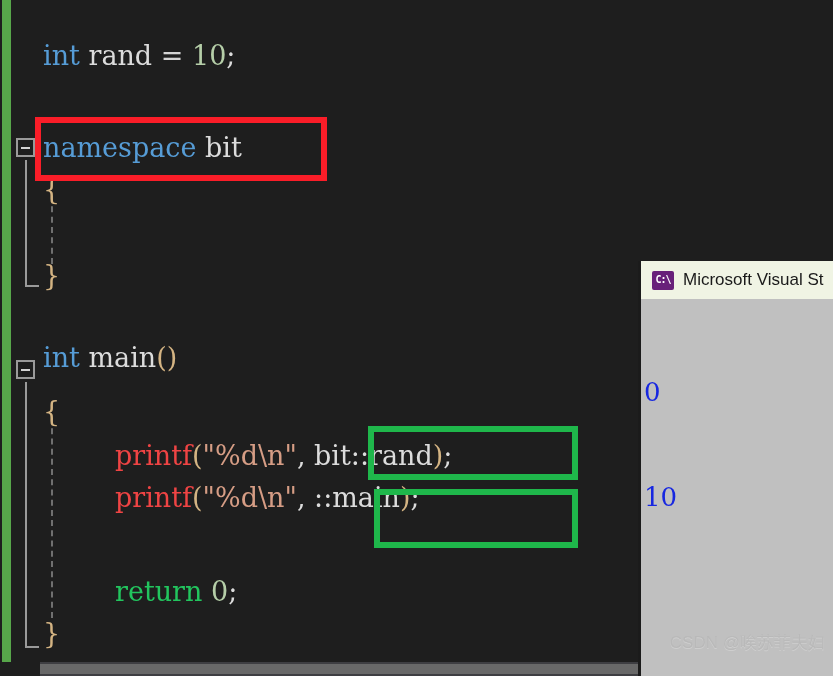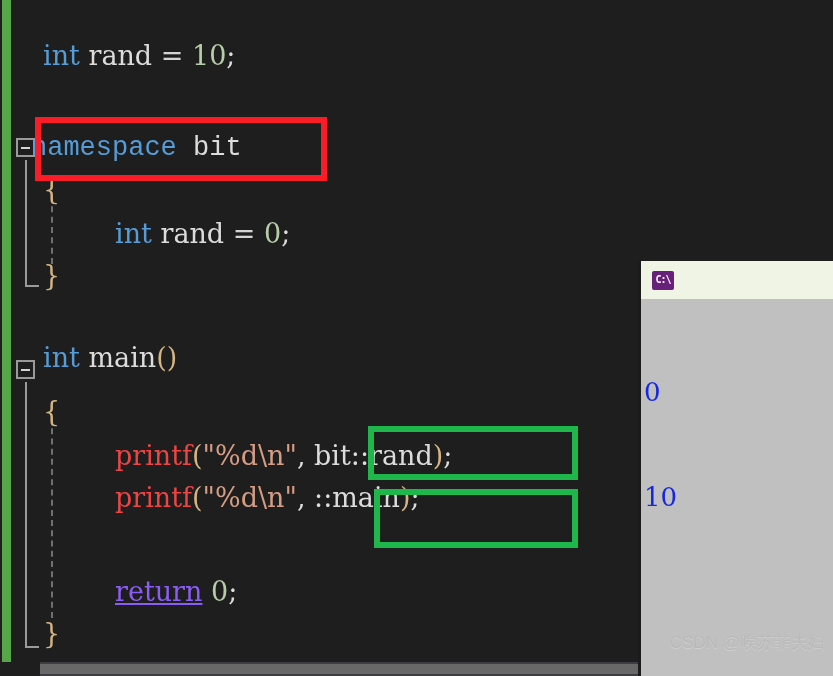--- a/index.html
+++ b/index.html
@@ -56,21 +56,21 @@
     line-height: 44px;
   }
 
   .kw      { color: #569cd6; text-align: right; }   
   .id      { color: #dcdcdc; }   
   .num     { color: #b5cea8; }   
   .op      { color: #d4d4d4; }
   .brace   { color: #d4b483; }
   .fn      { color: #ef4444; }   
   .str     { color: #d69d85; }
-  .ctl     { color: #8b5cf6; text-decoration: underline; }   
+  .ctl     { color: #22c55e; }   
   .punct   { color: #dcdcdc; }
 
   
   .collapse {
     position: absolute;
     width: 19px; height: 19px;
     border: 2px solid #9a9a9a;
     background: #1e1e1e;
     box-sizing: border-box;
   }
@@ -218,27 +218,26 @@
 
     <div class="indent-guide" style="left:51px; top:196px; height:68px;"></div>
     <div class="indent-guide" style="left:51px; top:418px; height:200px;"></div>
 
     <div class="code">
 
       
       <div class="ln" style="top:34px; left:43px;"><span class="kw">int</span><span class="op"> </span><span class="id">rand</span><span class="op"> = </span><span class="num">10</span><span class="punct">;</span></div>
 
       
-      <div class="ln" style="top:126px; left:31px;font-family:Liberation Mono, monospace;"><span class="kw">namespace</span><span class="op"> </span><span class="id">bit</span></div>
+      <div class="ln" style="top:126px; left:43px;"><span class="kw">namespace</span><span class="op"> </span><span class="id">bit</span></div>
 
       
       <div class="ln" style="top:168px; left:43px;"><span class="brace">{</span></div>
 
       
-      <div class="ln" style="top:212px; left:115px;"><span class="kw">int</span><span class="op"> </span><span class="id">rand</span><span class="op"> = </span><span class="num">0</span><span class="punct">;</span></div>
 
       
       <div class="ln" style="top:254px; left:43px;"><span class="brace">}</span></div>
 
       
       <div class="ln" style="top:336px; left:43px;"><span class="kw">int</span><span class="op"> </span><span class="id">main</span><span class="brace">()</span></div>
 
       
       <div class="ln" style="top:390px; left:43px;"><span class="brace">{</span></div>
 
@@ -265,20 +264,21 @@
 
   <div class="box-green" style="left:368px; top:426px; width:210px; height:54px;"></div>
 
   <div class="box-green" style="left:374px; top:489px; width:204px; height:59px;"></div>
 
   <div id="console">
     <div class="con-title">
       <span class="con-icon">
         <span>C:\</span>
       </span>
+      <span class="con-title-text">Microsoft Visual St</span>
     </div>
     <div class="con-body">
       <div class="con-line">0</div>
       <div class="con-line">10</div>
       <div class="con-gap"></div>
       
       
       
     </div>
   </div>

